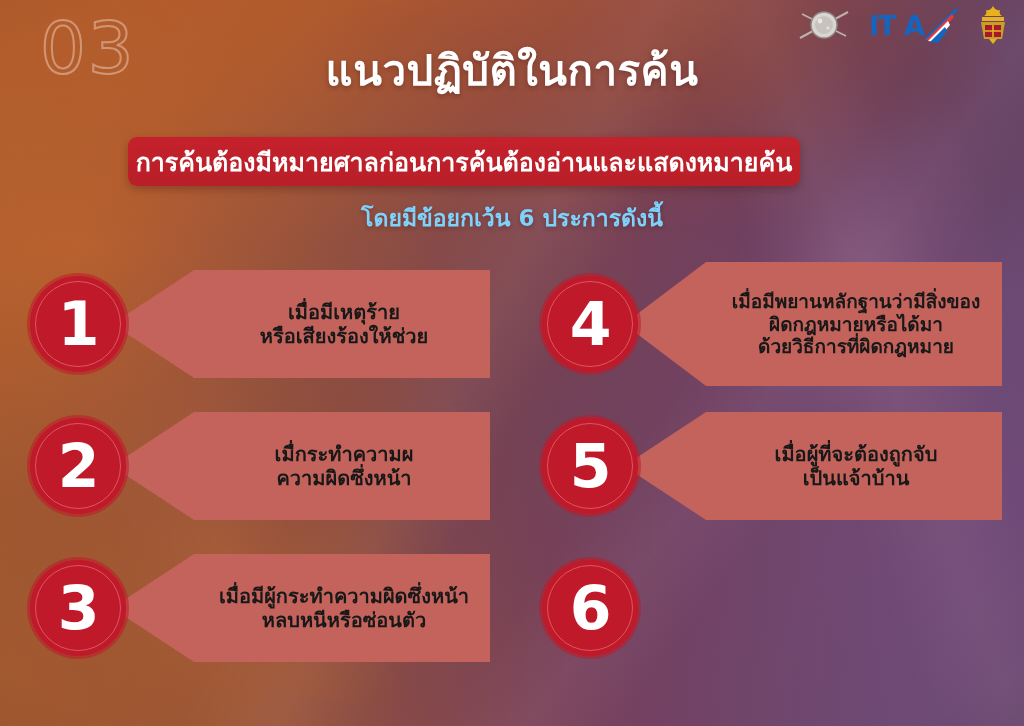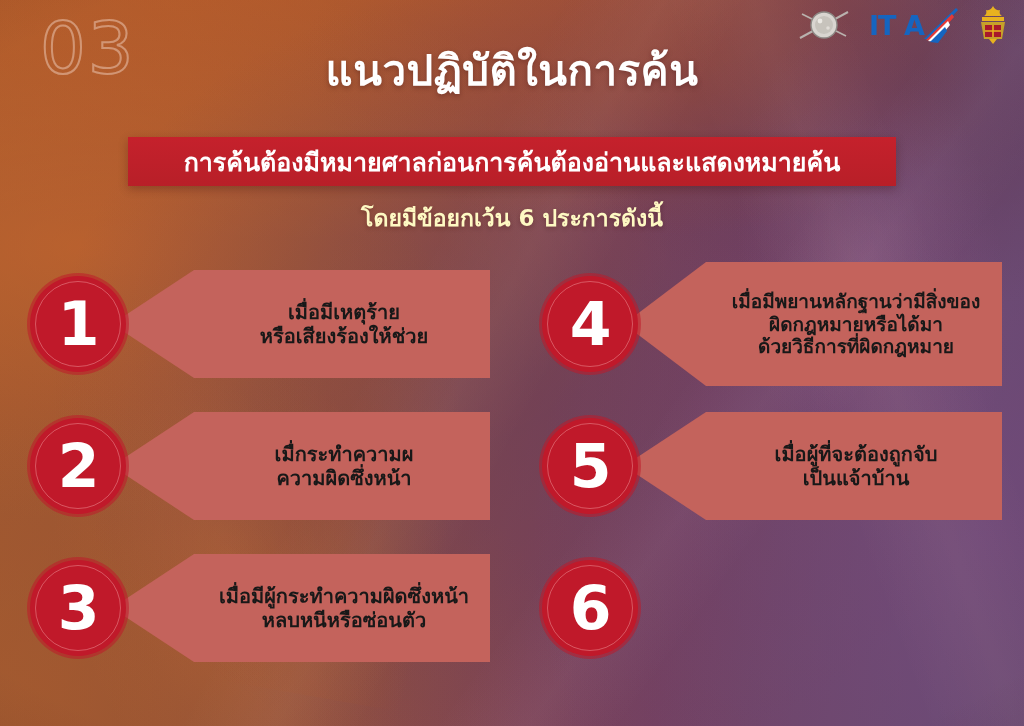--- a/index.html
+++ b/index.html
@@ -137,42 +137,42 @@
     font-weight: 700;
     letter-spacing: 0.5px;
     text-shadow: 0 2px 5px rgba(60,18,18,0.35);
   }
 
   
   .banner {
     position: absolute;
     left: 128px;
     top: 137px;
-    width: 768px;
+    width: 672px;
     height: 49px;
     background: linear-gradient(180deg, #c5212c 0%, #b81f28 100%);
-    border-radius: 0;
+    border-radius: 9px;
     display: flex;
     align-items: center;
     justify-content: center;
     box-shadow: 0 3px 9px rgba(60,10,14,0.30);
   }
   .banner-text {
     color: #ffffff;
     font-size: 25px;
     font-weight: 700;
     white-space: nowrap;
   }
 
   .subtitle {
     position: absolute;
     left: 0; right: 0;
     top: 200px;
     text-align: center;
-    color: #fef9c3;
+    color: #7dd3fc;
     font-size: 23px;
     font-weight: 700;
     text-shadow: 0 2px 4px rgba(60,18,18,0.30);
   }
 
   
   .grid {
     position: absolute;
     left: 0;
     top: 256px;

